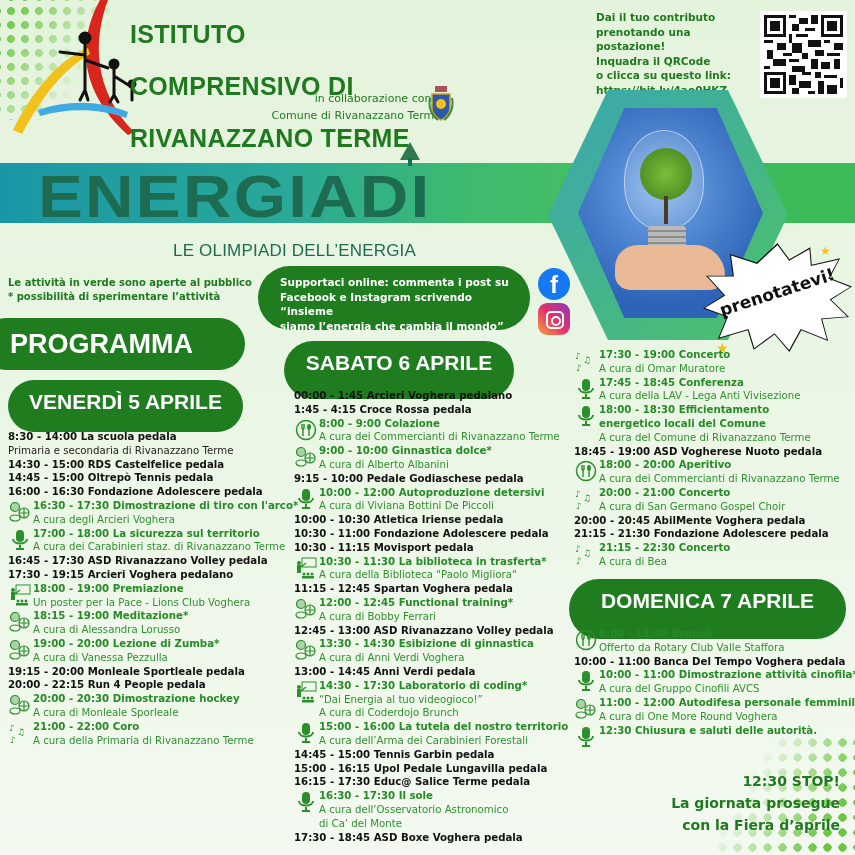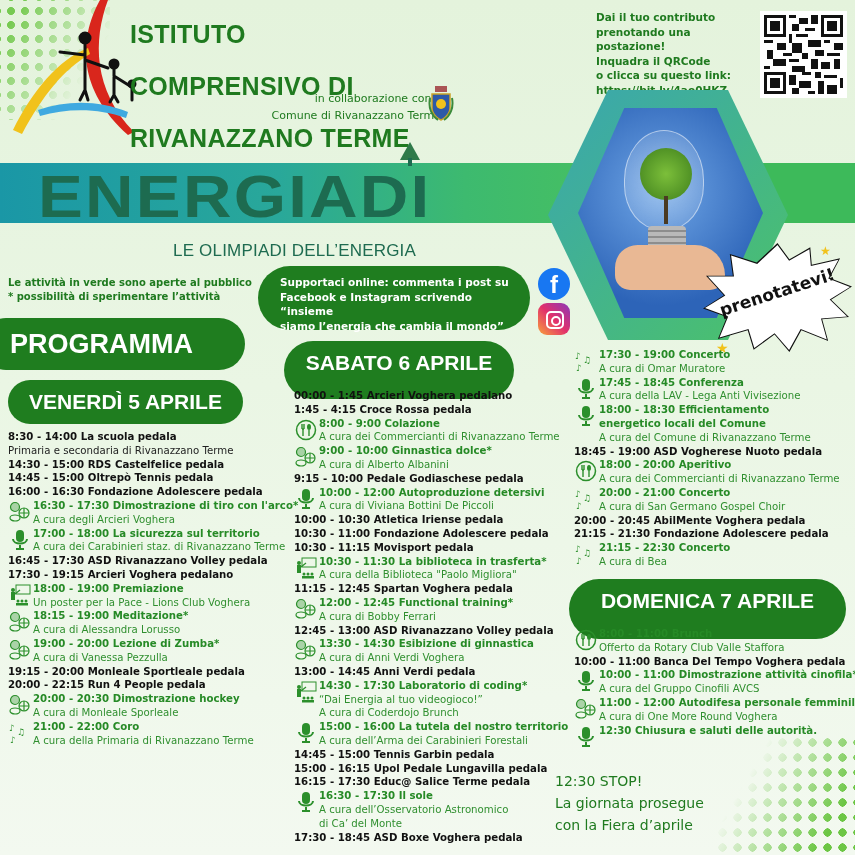--- a/index.html
+++ b/index.html
@@ -30,33 +30,33 @@
 .burst-border{left:703px;top:243px;width:149px;height:109px;background:#111;clip-path:polygon(50% 0,58% 15%,72% 4%,73% 20%,92% 14%,85% 32%,100% 40%,86% 52%,98% 68%,80% 70%,84% 90%,66% 80%,58% 100%,48% 84%,34% 98%,30% 80%,10% 88%,16% 68%,0 60%,14% 48%,2% 30%,20% 30%,18% 10%,36% 18%)}
 .burst-text{left:712px;top:282px;width:130px;text-align:center;transform:rotate(-18deg);font-family:"DejaVu Sans",sans-serif;font-weight:bold;font-size:17px;color:#111}
 .legend{left:8px;top:276px;color:#1f7a1f;font-size:10px;font-weight:bold;line-height:14px}
 .support{left:258px;top:266px;width:272px;height:64px;border-radius:32px;background:#1f7d1f;color:#fff;font-size:10.5px;font-weight:bold;line-height:14.5px;padding:9px 18px 0 22px}
 .fb{left:538px;top:268px;width:32px;height:32px;border-radius:50%;background:#1877f2;color:#fff;font-weight:bold;font-size:24px;text-align:center;line-height:34px;font-family:"Liberation Sans",sans-serif}
 .ig{left:538px;top:303px;width:32px;height:32px;border-radius:9px;background:linear-gradient(45deg,#f9a23b,#e1306c 50%,#8a3ab9);}
 .ig::before{content:"";position:absolute;left:8px;top:8px;width:14px;height:14px;border:2.5px solid #fff;border-radius:5px}
 .ig::after{content:"";position:absolute;left:12.5px;top:12.5px;width:6px;height:6px;border:2px solid #fff;border-radius:50%}
 .pill{background:#1f7d1f;color:#fff;font-family:"Liberation Sans",sans-serif;font-weight:bold;text-align:center;border-radius:30px}
 .programma{left:-20px;top:318px;width:265px;height:52px;font-size:27px;line-height:52px;padding-left:20px;text-align:left;padding-left:30px}
-.venerdi{left:8px;top:380px;width:235px;height:44px;font-size:21px;line-height:44px}
+.venerdi{left:8px;top:380px;width:235px;height:52px;font-size:21px;line-height:44px}
 .sabato{left:284px;top:341px;width:230px;height:58px;font-size:21px;line-height:44px}
 .domenica{left:569px;top:579px;width:277px;height:60px;font-size:21px;line-height:44px}
 .col{position:absolute;font-size:10.2px;line-height:13.8px}
 .col .row{position:relative;white-space:nowrap}
 .row.plain .t{font-weight:bold;color:#111}
 .row.plain .s{color:#222}
 .row.green{padding-left:25px}
 .row.green .t{font-weight:bold;color:#268a26}
 .row.green .s{color:#268a26;opacity:.95}
 .ico{position:absolute;left:1px;top:2px;width:22px;height:22px;color:#2b8f2b}
 .ico svg{width:22px;height:22px;display:block}
-.stop{left:555px;top:770px;width:270px;text-align:left;color:#1f7a1f;font-weight:normal;font-size:14px;line-height:22px}
+.stop{left:570px;top:770px;width:270px;text-align:right;color:#1f7a1f;font-weight:bold;font-size:14px;line-height:22px}
 </style>
 </head>
 <body>
 
 <div class="poster">
   <div class="abs dots-tl"></div>
   <div class="abs dots-br"></div>
 
   <svg class="abs logo" viewBox="0 0 130 140">
     <path d="M92 0 C70 40,70 90,120 135 L126 132 C85 90,85 40,100 0 Z" fill="#d9261c"></path>

